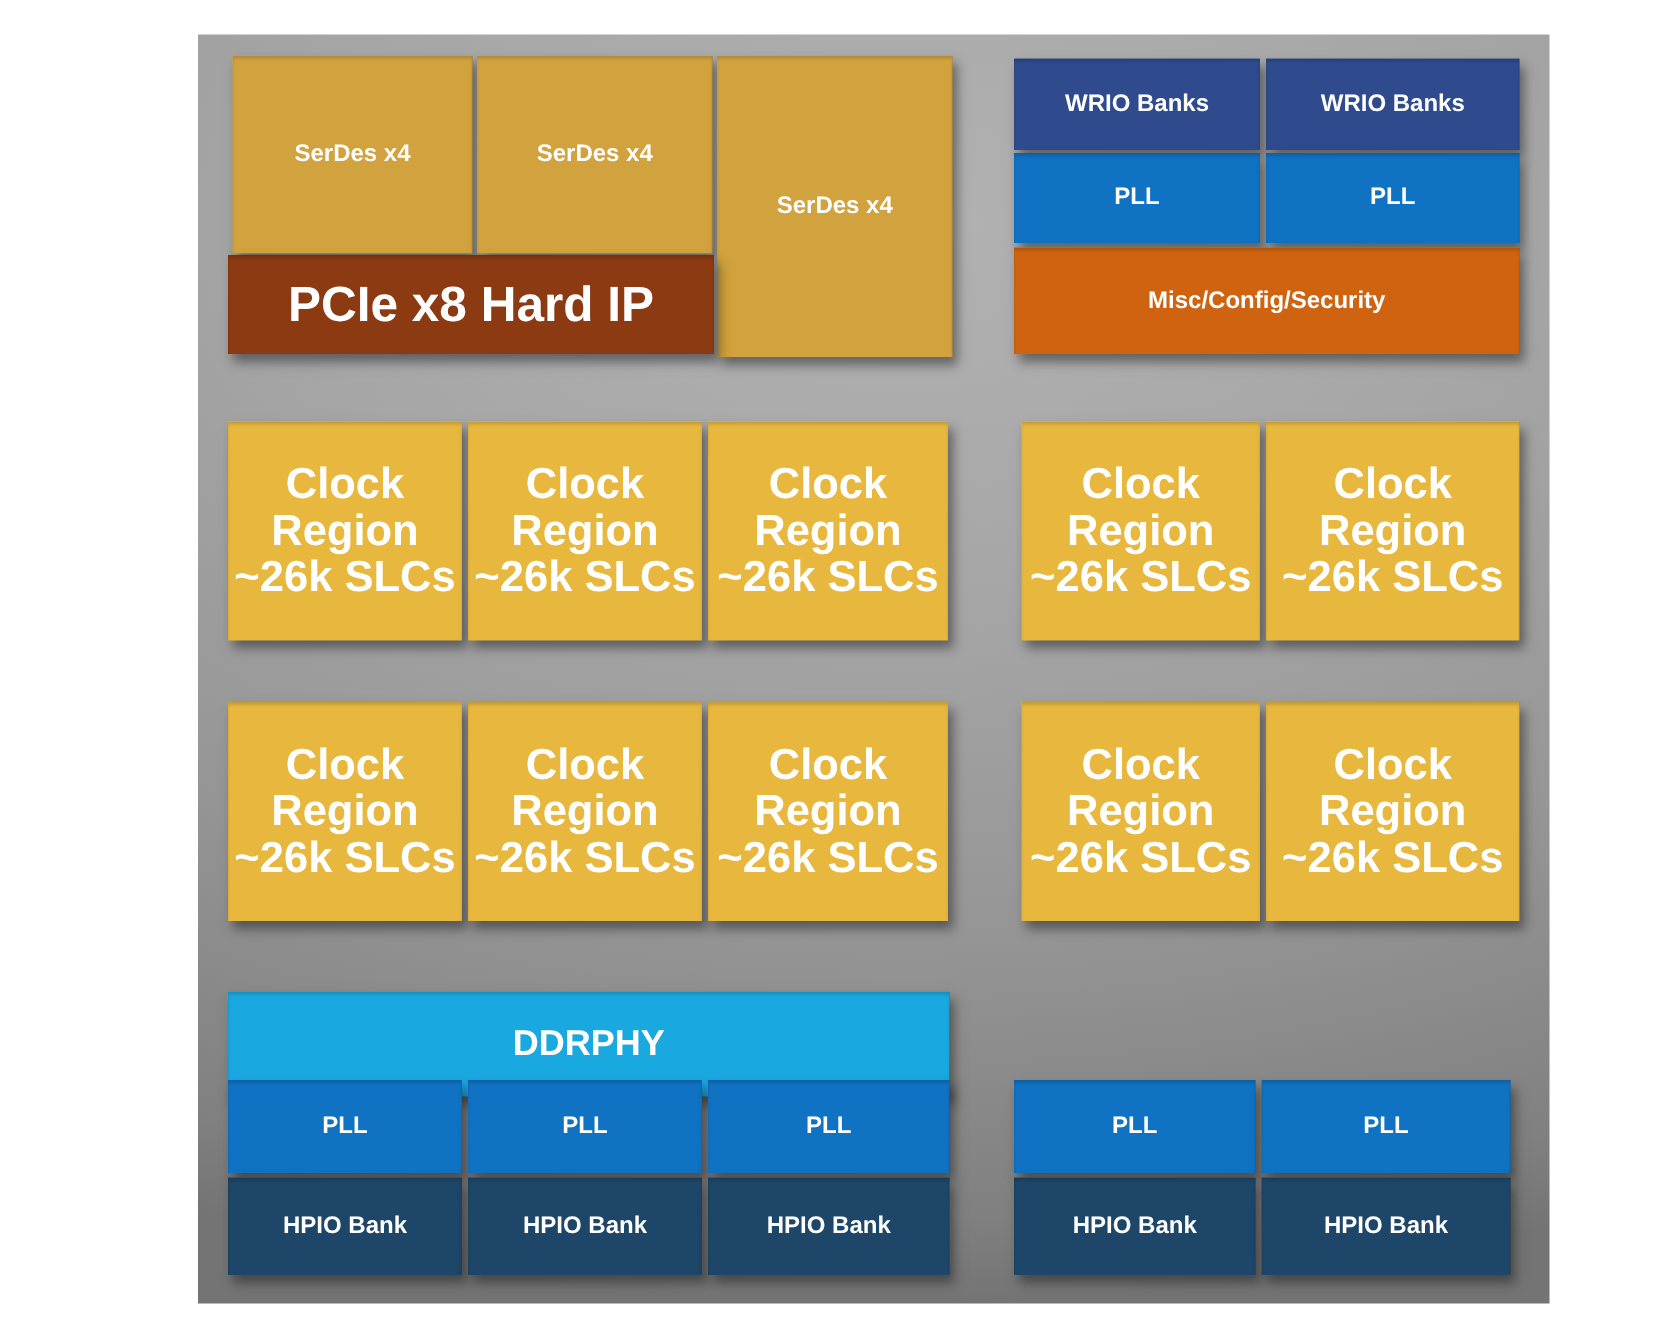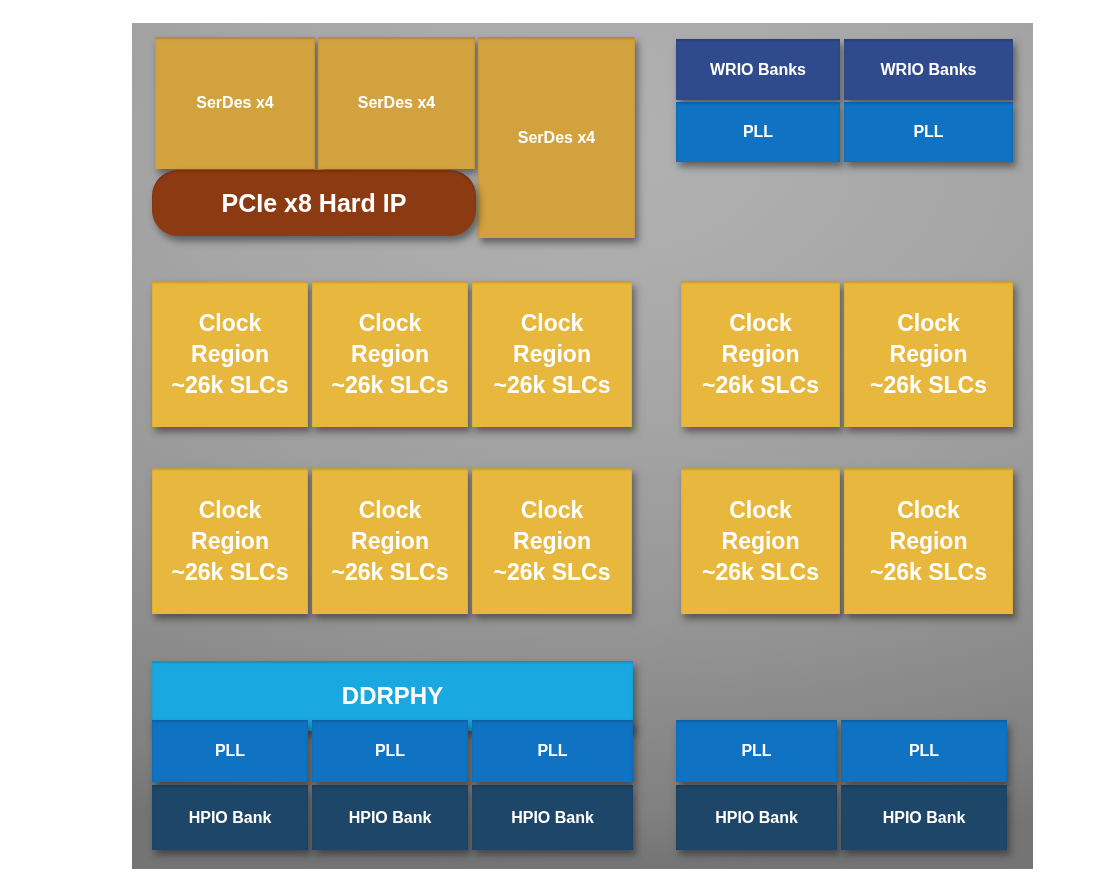--- a/index.html
+++ b/index.html
@@ -24,42 +24,43 @@
     display: flex;
     align-items: center;
     justify-content: center;
     text-align: center;
     color: #ffffff;
     font-weight: 700;
     font-size: 16px;
     box-shadow: 3px 5px 7px rgba(25,25,25,0.50), inset 0 2px 2px rgba(0,0,0,0.15);
   }
   .clock {
-    font-size: 23px;
+    font-size: 29px;
     line-height: 31px;
     white-space: pre-line;
   }
-  .pcie  { font-size: 25px; border-radius: 26px; }
+  .pcie  { font-size: 33px; }
   .ddr   { font-size: 24px; }
 </style>
 </head>
 <body>
 
 <div class="page">
   <div class="die">
 
     <div class="blk" style="left: 23px; top: 14px; width: 160px; height: 132px; background-color: rgb(209, 162, 61);">SerDes x4</div>
     <div class="blk" style="left: 186px; top: 14px; width: 157px; height: 132px; background-color: rgb(209, 162, 61);">SerDes x4</div>
     <div class="blk" style="left: 346px; top: 14px; width: 157px; height: 201px; background-color: rgb(209, 162, 61);">SerDes x4</div>
     <div class="blk pcie" style="left: 20px; top: 147px; width: 324px; height: 66px; background-color: rgb(139, 58, 17);">PCIe x8 Hard IP</div>
 
     <div class="blk" style="left: 544px; top: 16px; width: 164px; height: 61px; background-color: rgb(47, 75, 142);">WRIO Banks</div>
     <div class="blk" style="left: 712px; top: 16px; width: 169px; height: 61px; background-color: rgb(47, 75, 142);">WRIO Banks</div>
     <div class="blk" style="left: 544px; top: 79px; width: 164px; height: 60px; background-color: rgb(15, 114, 194);">PLL</div>
     <div class="blk" style="left: 712px; top: 79px; width: 169px; height: 60px; background-color: rgb(15, 114, 194);">PLL</div>
+    <div class="blk" style="left: 544px; top: 142px; width: 337px; height: 71px; background-color: rgb(208, 99, 16);">Misc/Config/Security</div>
 
     <div class="blk clock" style="left: 20px; top: 258px; width: 156px; height: 146px; background-color: rgb(232, 184, 62);">Clock
 Region
 ~26k SLCs</div>
     <div class="blk clock" style="left: 180px; top: 258px; width: 156px; height: 146px; background-color: rgb(232, 184, 62);">Clock
 Region
 ~26k SLCs</div>
     <div class="blk clock" style="left: 340px; top: 258px; width: 160px; height: 146px; background-color: rgb(232, 184, 62);">Clock
 Region
 ~26k SLCs</div>

